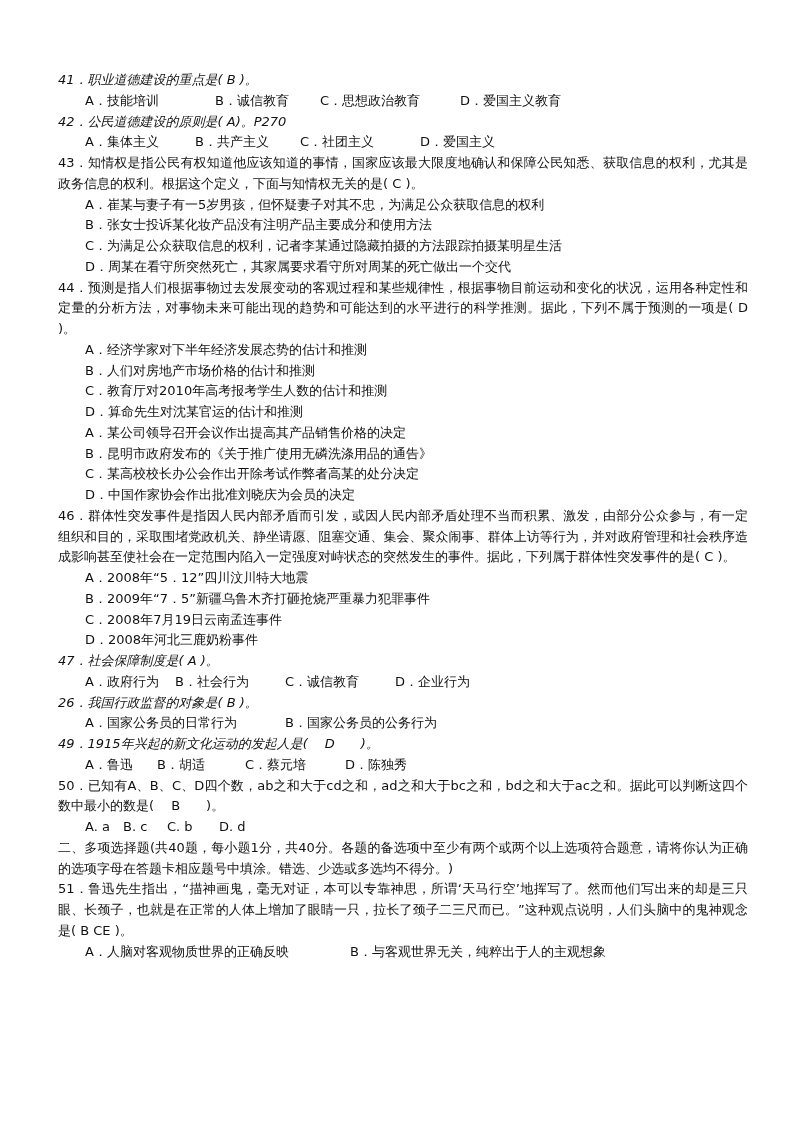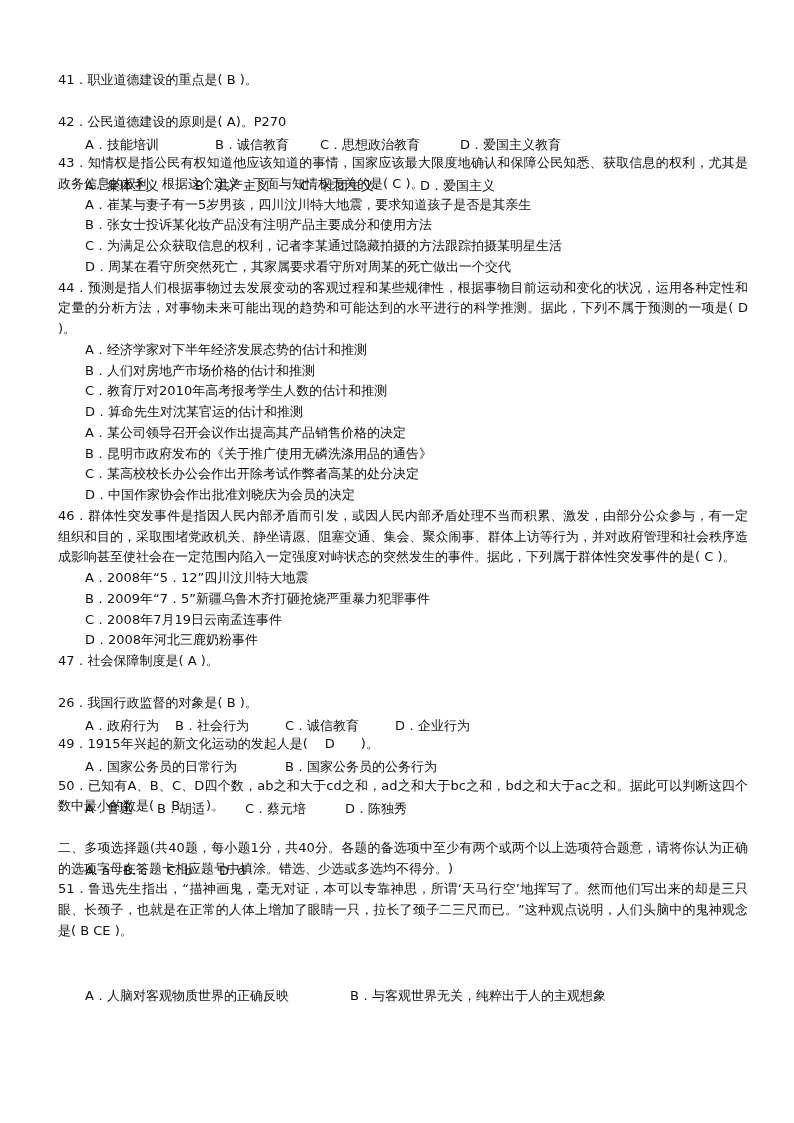--- a/index.html
+++ b/index.html
@@ -1,23 +1,23 @@
 <!DOCTYPE html>
 <html><head>
 <meta charset="utf-8">
 <style>
   html, body { margin: 0; padding: 0; background: #ffffff; }
   body { width: 794px; height: 1123px; position: relative; overflow: hidden;
          font-family: "DejaVu Sans", "Liberation Sans", sans-serif; color: #111; }
   .page { position: absolute; left: 58px; top: 70px; width: 690px; font-size: 13px; line-height: 20.75px; }
-  .line { white-space: nowrap; height: 20.75px; }
+  .line { white-space: nowrap; height: 20.75px; font-style: italic; }
   .para { white-space: normal; text-align: justify; }
   .opt { padding-left: 27px; white-space: nowrap; height: 20.75px; }
   .opts-row { padding-left: 27px; white-space: nowrap; height: 20.75px; display: flex; }
-  .opts-row span { display: inline-block; margin-top: 44px; }
+  .opts-row span { display: inline-block; }
 </style>
 </head>
 <body>
 
 <div class="page">
 
   <div class="line">41．职业道德建设的重点是( B )。</div>
   <div class="opts-row">
     <span style="width:130px">A．技能培训</span>
     <span style="width:105px">B．诚信教育</span>
@@ -27,21 +27,21 @@
 
   <div class="line">42．公民道德建设的原则是( A)。P270</div>
   <div class="opts-row">
     <span style="width:110px">A．集体主义</span>
     <span style="width:105px">B．共产主义</span>
     <span style="width:120px">C．社团主义</span>
     <span>D．爱国主义</span>
   </div>
 
   <div class="para">43．知情权是指公民有权知道他应该知道的事情，国家应该最大限度地确认和保障公民知悉、获取信息的权利，尤其是政务信息的权利。根据这个定义，下面与知情权无关的是( C )。</div>
-  <div class="opt">A．崔某与妻子有一5岁男孩，四川汶川特大地震，要求知道孩子是否是其亲生</div>
+  <div class="opt">A．崔某与妻子有一5岁男孩，但怀疑妻子对其不忠，为满足公众获取信息的权利</div>
   <div class="opt">B．张女士投诉某化妆产品没有注明产品主要成分和使用方法</div>
   <div class="opt">C．为满足公众获取信息的权利，记者李某通过隐藏拍摄的方法跟踪拍摄某明星生活</div>
   <div class="opt">D．周某在看守所突然死亡，其家属要求看守所对周某的死亡做出一个交代</div>
 
   <div class="para">44．预测是指人们根据事物过去发展变动的客观过程和某些规律性，根据事物目前运动和变化的状况，运用各种定性和定量的分析方法，对事物未来可能出现的趋势和可能达到的水平进行的科学推测。据此，下列不属于预测的一项是( D )。</div>
   <div class="opt">A．经济学家对下半年经济发展态势的估计和推测</div>
   <div class="opt">B．人们对房地产市场价格的估计和推测</div>
   <div class="opt">C．教育厅对2010年高考报考学生人数的估计和推测</div>
   <div class="opt">D．算命先生对沈某官运的估计和推测</div>
 

